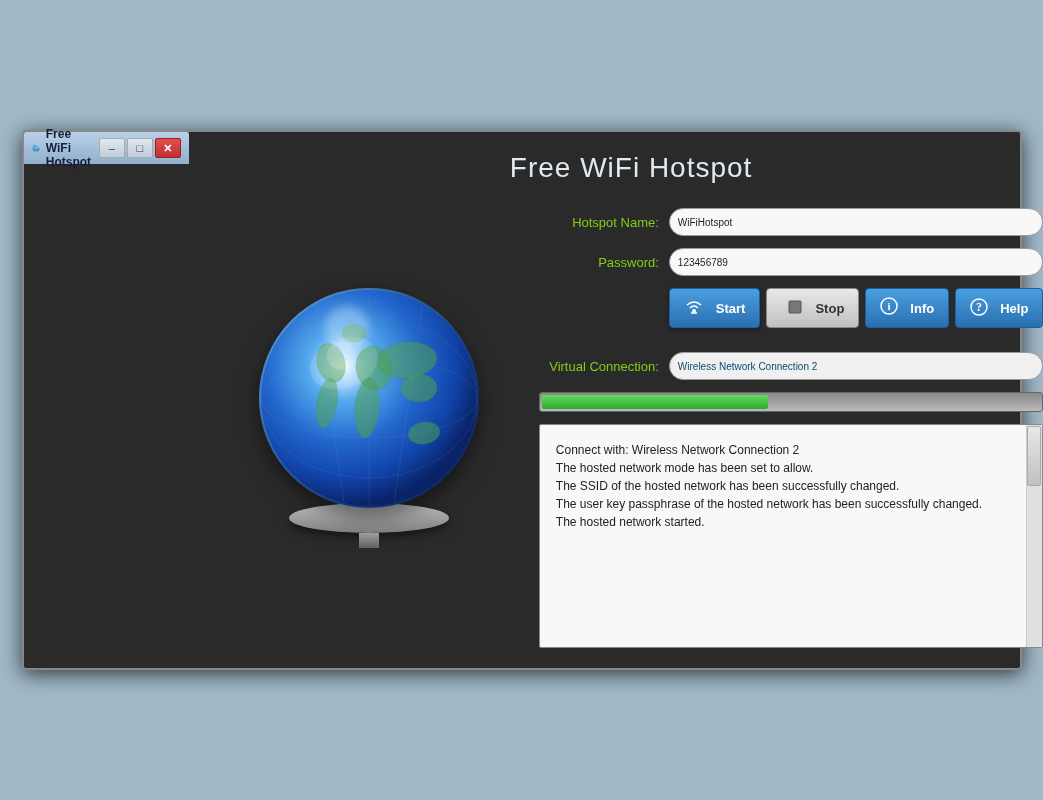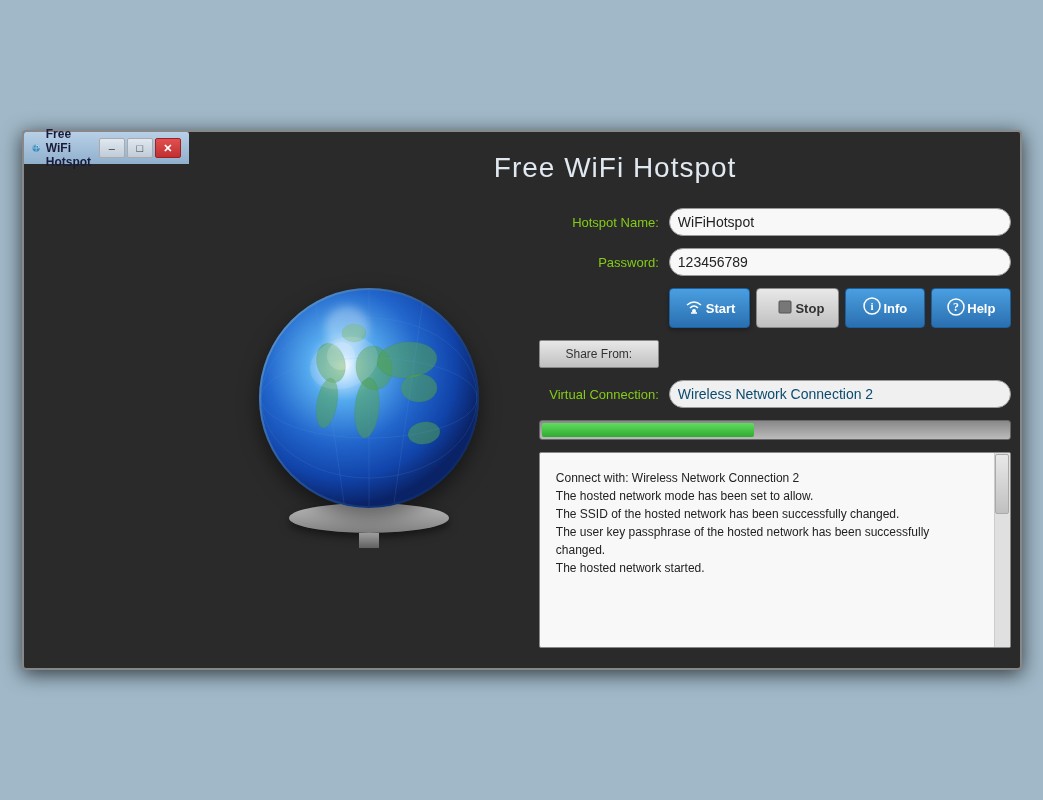--- a/index.html
+++ b/index.html
@@ -199,21 +199,21 @@
       flex-shrink: 0;
     }
 
     .form-input {
       flex: 1;
       height: 28px;
       padding: 4px 8px;
       border: 1px solid #999;
       border-radius: 14px;
       background: #f8f8f8;
-      font-size: 14px;
+      font-size: 10px;
       color: #222;
       outline: none;
     }
 
     .form-input.readonly {
       color: #0c4a6e;
       background: #f0f0f0;
     }
 
     
@@ -224,21 +224,21 @@
     }
 
     .action-btn {
       height: 40px;
       padding: 0 14px;
       border-radius: 4px;
       border: 1px solid #666;
       cursor: pointer;
       display: flex;
       align-items: center;
-      gap: 2px;
+      gap: 12px;
       font-size: 13px;
       font-weight: 600;
       min-width: 80px;
       justify-content: center;
     }
 
     .btn-start {
       background: linear-gradient(to bottom, #4a9fe0, #2a6fb0);
       color: white;
       border-color: #1a5fa0;
@@ -508,21 +508,20 @@
               <svg width="18" height="18" viewBox="0 0 18 18">
                 <circle cx="9" cy="9" r="8" fill="none" stroke="white" stroke-width="1.5"></circle>
                 <text x="9" y="13" text-anchor="middle" fill="white" font-size="12" font-weight="bold" font-family="serif">?</text>
               </svg>
             </span>
             <span>Help</span>
           </button>
         </div>
 
         <div class="share-row">
-          <button class="share-btn">Share From:</button>
         </div>
 
         <div class="form-row">
           <label class="form-label">Virtual Connection:</label>
           <input class="form-input readonly" type="text" readonly="" value="Wireless Network Connection 2" style="">
         </div>
 
         <div class="progress-area">
           <div class="progress-bar"></div>
         </div>

